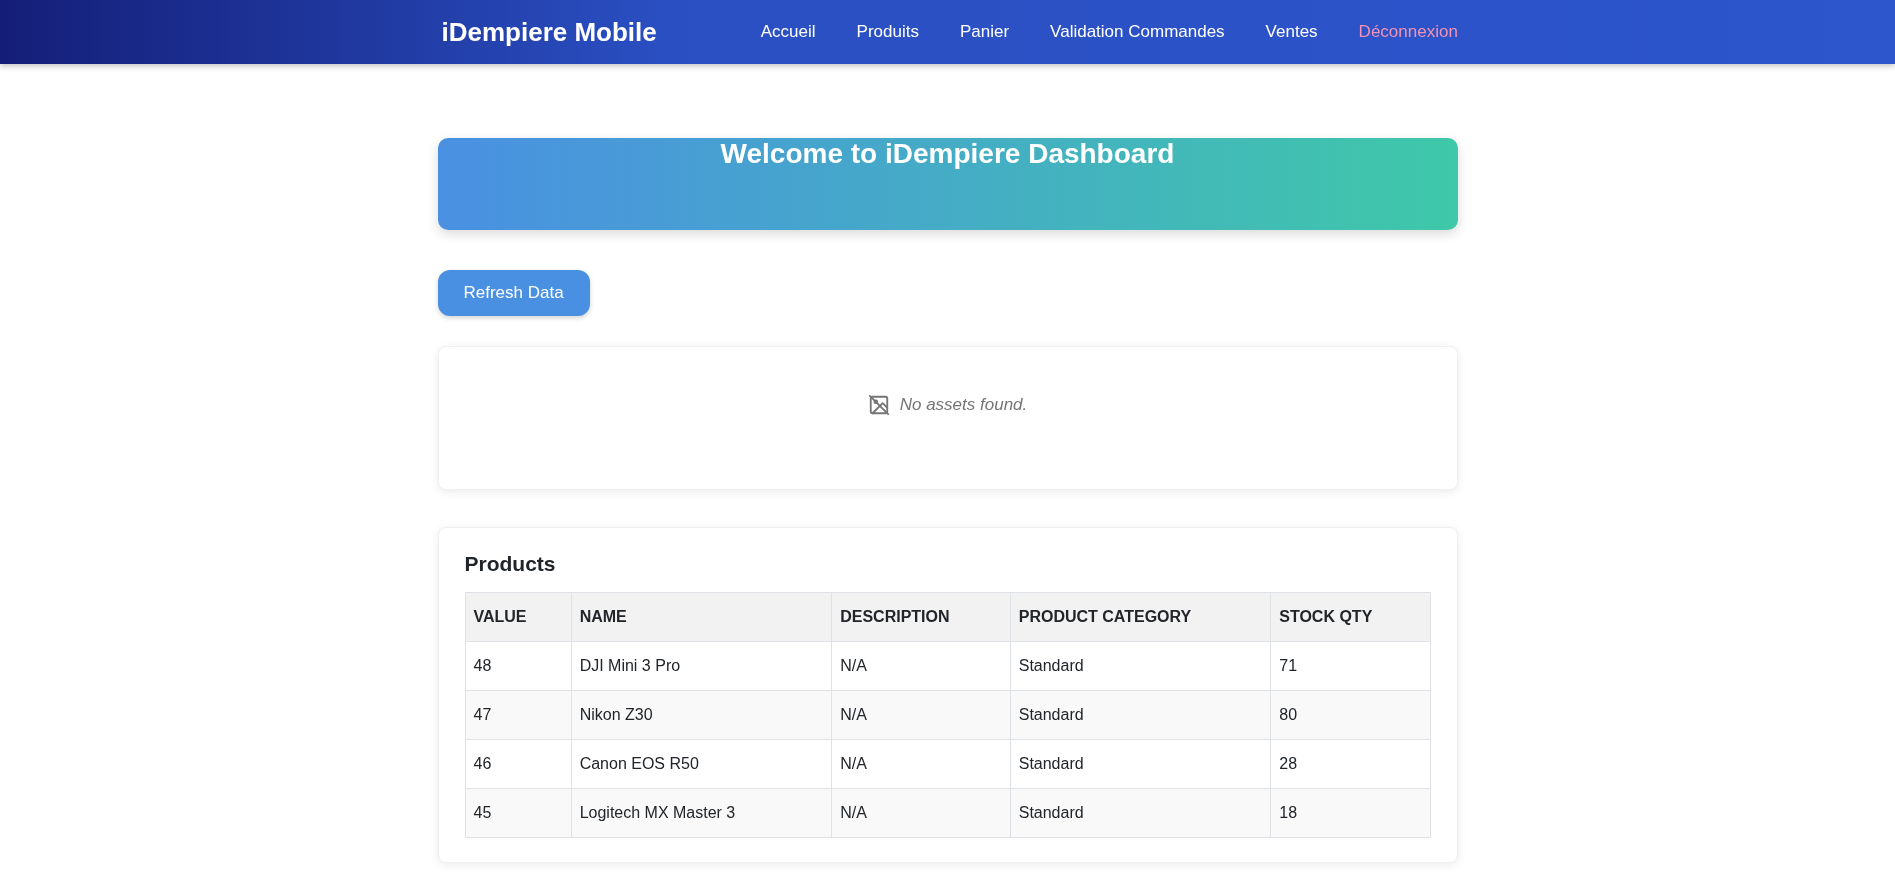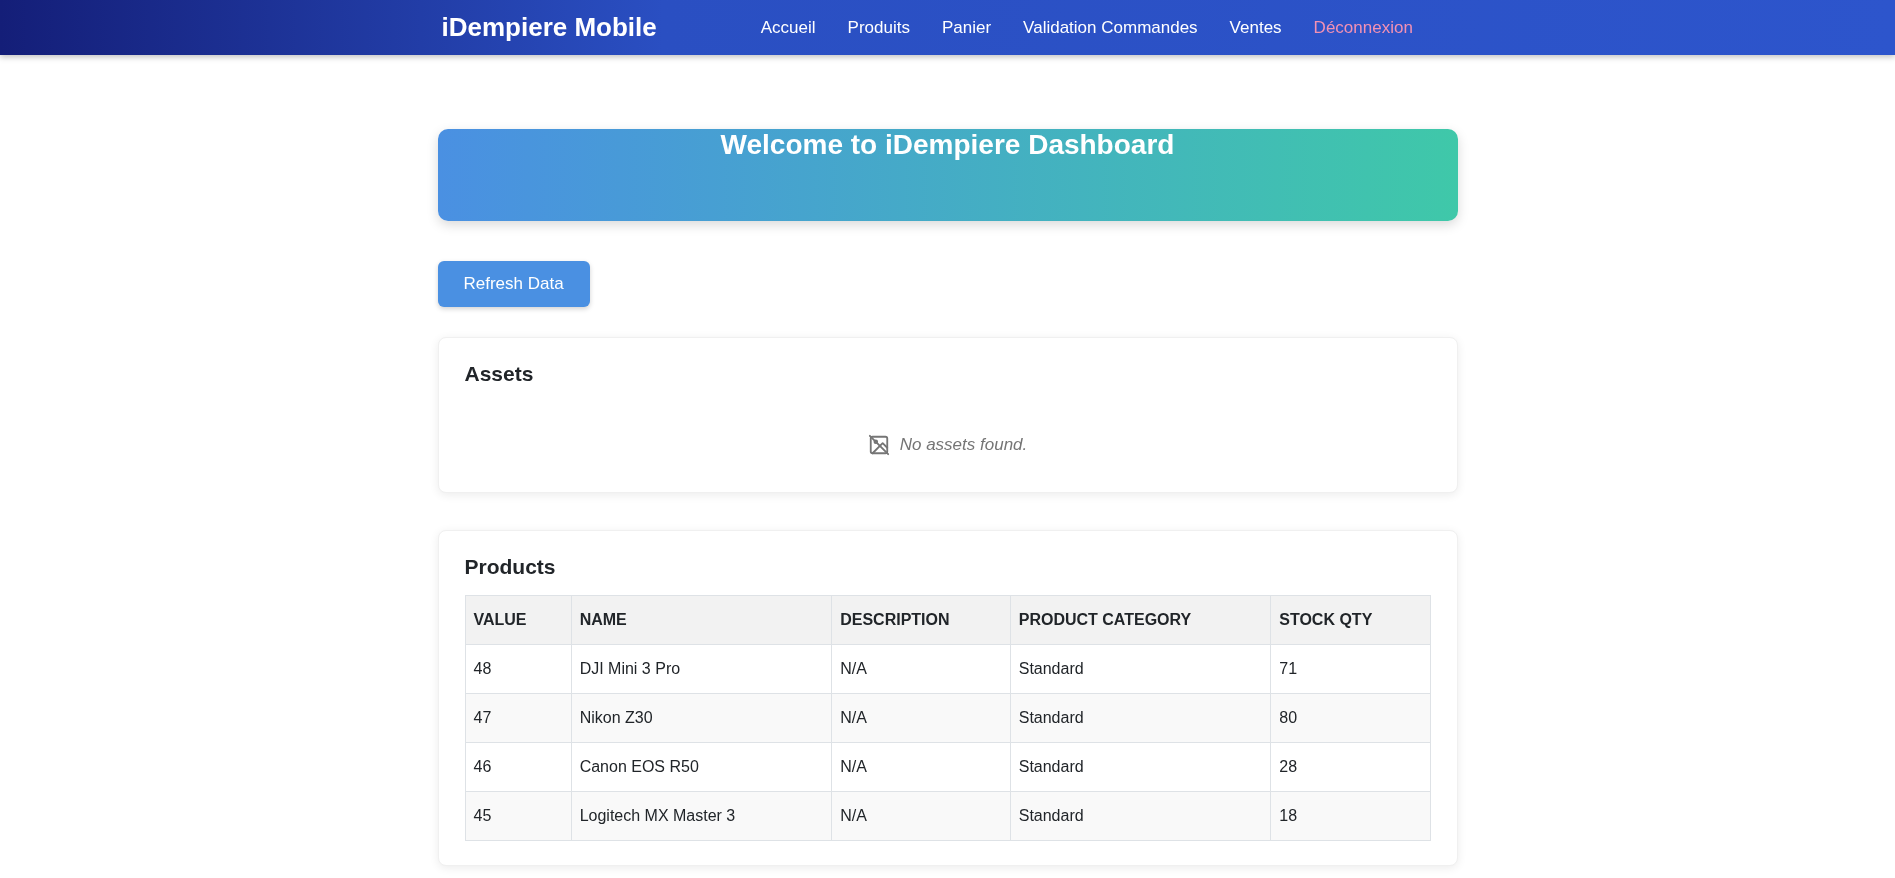--- a/index.html
+++ b/index.html
@@ -8,21 +8,21 @@
     padding: 0;
     width: 1895px;
     height: 878px;
     overflow: hidden;
     background: #ffffff;
     font-family: "Liberation Sans", sans-serif;
   }
 
   
   .navbar {
-    height: 55px;
+    height: 64px;
     background: linear-gradient(90deg, #141e78 0%, #2a4fc2 35%, #2d55cc 100%);
     box-shadow: 0 2px 6px rgba(0,0,0,0.25);
     display: flex;
     align-items: center;
   }
   .nav-container {
     width: 1020px;
     margin: 0 auto;
     display: flex;
     align-items: center;
@@ -31,21 +31,21 @@
   .brand {
     color: #ffffff;
     font-size: 26px;
     font-weight: 600;
     white-space: nowrap;
     cursor: pointer;
   }
   .nav-links {
     display: flex;
     align-items: center;
-    gap: 32px;
+    gap: 41px;
     margin-left: 104px;
   }
   .nav-link {
     color: #ffffff;
     font-size: 17px;
     text-decoration: none;
     white-space: nowrap;
     cursor: pointer;
   }
   .nav-link.accent { color: #f291b4; }
@@ -95,21 +95,21 @@
     cursor: pointer;
     box-shadow: 0 2px 5px rgba(0,0,0,0.18);
   }
 
   
   .refresh-btn {
     margin-top: 40px;
     background: #4a90e2;
     color: #ffffff;
     border: none;
-    border-radius: 6px;
+    border-radius: 12px;
     padding: 13px 26px;
     font-size: 17px;
     font-family: "Liberation Sans", sans-serif;
     cursor: pointer;
     box-shadow: 0 2px 5px rgba(0,0,0,0.18);
   }
 
   
   .card {
     background: #ffffff;
@@ -125,21 +125,21 @@
     font-weight: 700;
     color: #212529;
     margin: 0;
   }
 
   .assets-empty {
     display: flex;
     align-items: center;
     justify-content: center;
     gap: 10px;
-    margin-top: 48px;
+    margin-top: 23px;
     margin-bottom: 12px;
     color: #757575;
     font-style: italic;
     font-size: 17px;
   }
   .assets-empty svg { flex: 0 0 auto; }
 
   
   .products-table {
     width: 100%;
@@ -182,21 +182,20 @@
   
   <section class="welcome-card">
     <h1 class="welcome-title">Welcome to iDempiere Dashboard</h1>
   </section>
 
   
   <button class="refresh-btn">Refresh Data</button>
 
   
   <section class="card assets-card">
-    <h2 class="card-title">Assets</h2>
     <div class="assets-empty">
       <svg width="22" height="22" viewBox="0 0 24 24" fill="none" stroke="#757575" stroke-width="2" stroke-linecap="round" stroke-linejoin="round">
         <rect x="3" y="3" width="18" height="18" rx="2"></rect>
         <circle cx="8.5" cy="8.5" r="1.5"></circle>
         <path d="M21 15l-5-5L5 21"></path>
         <line x1="2" y1="2" x2="22" y2="22"></line>
       </svg>
       <span>No assets found.</span>
     </div>
   </section>

